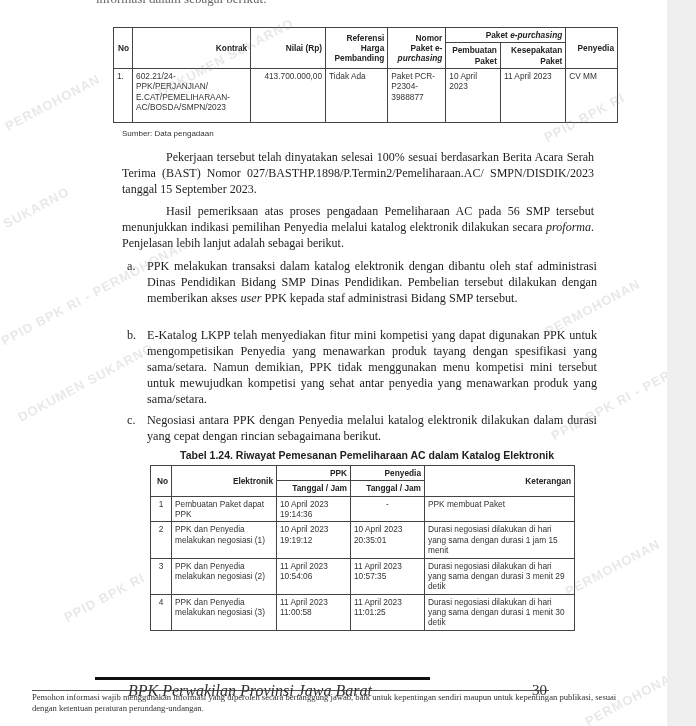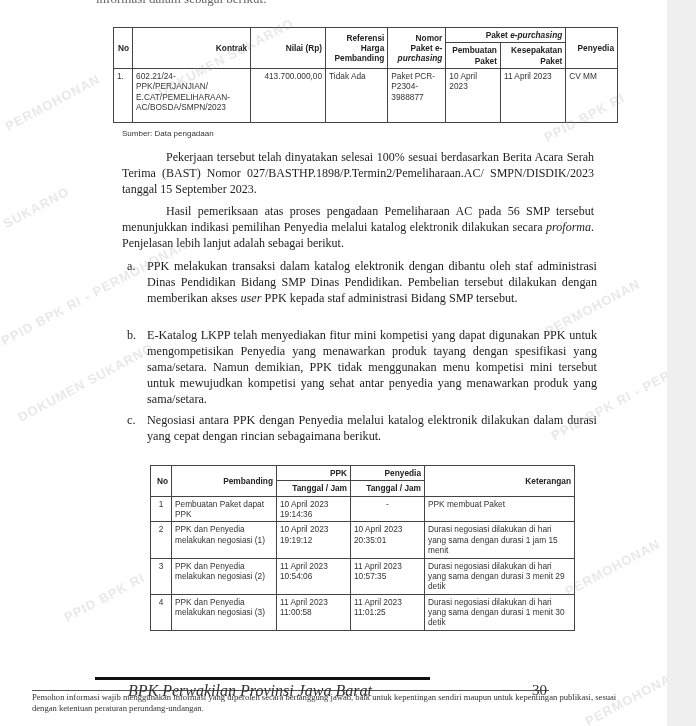--- a/index.html
+++ b/index.html
@@ -125,26 +125,27 @@
   <div class="list-item" style="left:127px; top:327px; width:470px;">
     <span class="marker">b.</span>
     <div class="body" style="width:450px;">E-Katalog LKPP telah menyediakan fitur mini kompetisi yang dapat digunakan PPK untuk mengompetisikan Penyedia yang menawarkan produk tayang dengan spesifikasi yang sama/setara. Namun demikian, PPK tidak menggunakan menu kompetisi mini tersebut untuk mewujudkan kompetisi yang sehat antar penyedia yang menawarkan produk yang sama/setara.</div>
   </div>
 
   <div class="list-item" style="left:127px; top:412px; width:470px;">
     <span class="marker">c.</span>
     <div class="body" style="width:450px;">Negosiasi antara PPK dengan Penyedia melalui katalog elektronik dilakukan dalam durasi yang cepat dengan rincian sebagaimana berikut.</div>
   </div>
 
+  <div class="table-title" style="left:180px; top:449px;">Tabel 1.24. Riwayat Pemesanan Pemeliharaan AC dalam Katalog Elektronik</div>
 
   <table class="doc" id="t2">
     <thead>
       <tr>
         <th rowspan="2" style="width:14px;">No</th>
-        <th rowspan="2" style="width:98px;">Pembanding</th>
+        <th rowspan="2" style="width:98px;">Elektronik</th>
         <th style="width:67px;">PPK</th>
         <th style="width:67px;">Penyedia</th>
         <th rowspan="2">Keterangan</th>
       </tr>
       <tr>
         <th>Tanggal / Jam</th>
         <th>Tanggal / Jam</th>
       </tr>
     </thead>
     <tbody id="t2-body">

